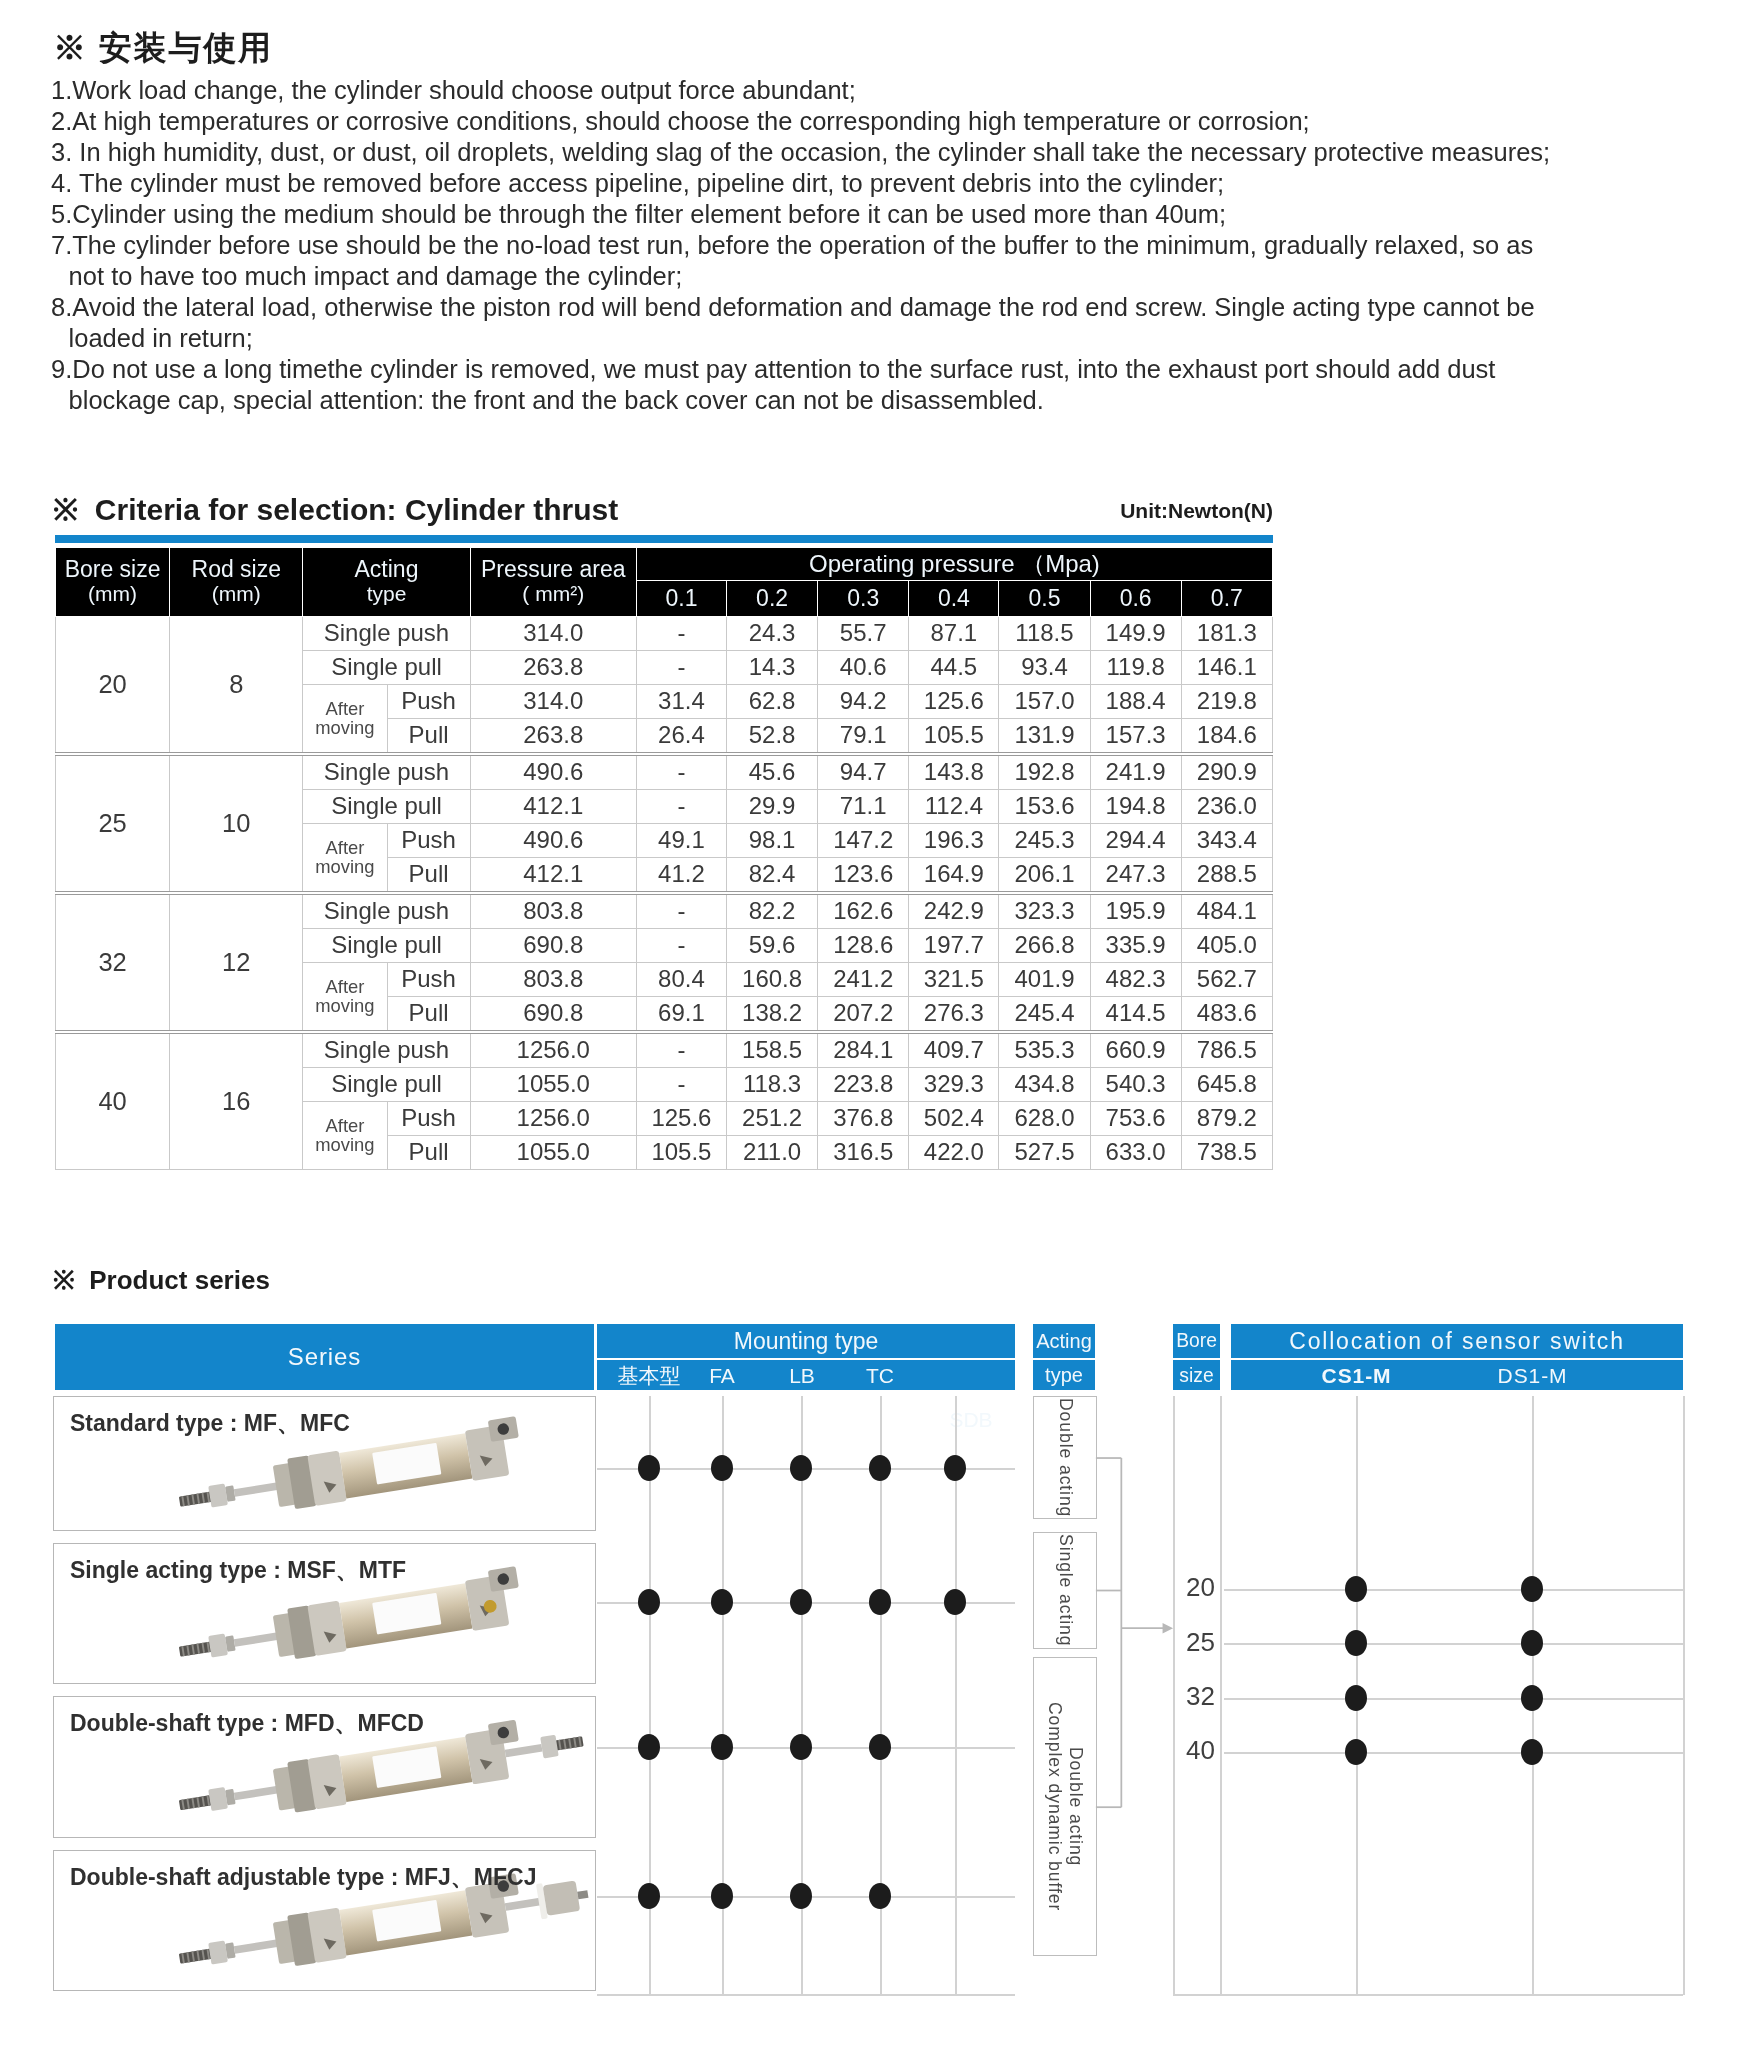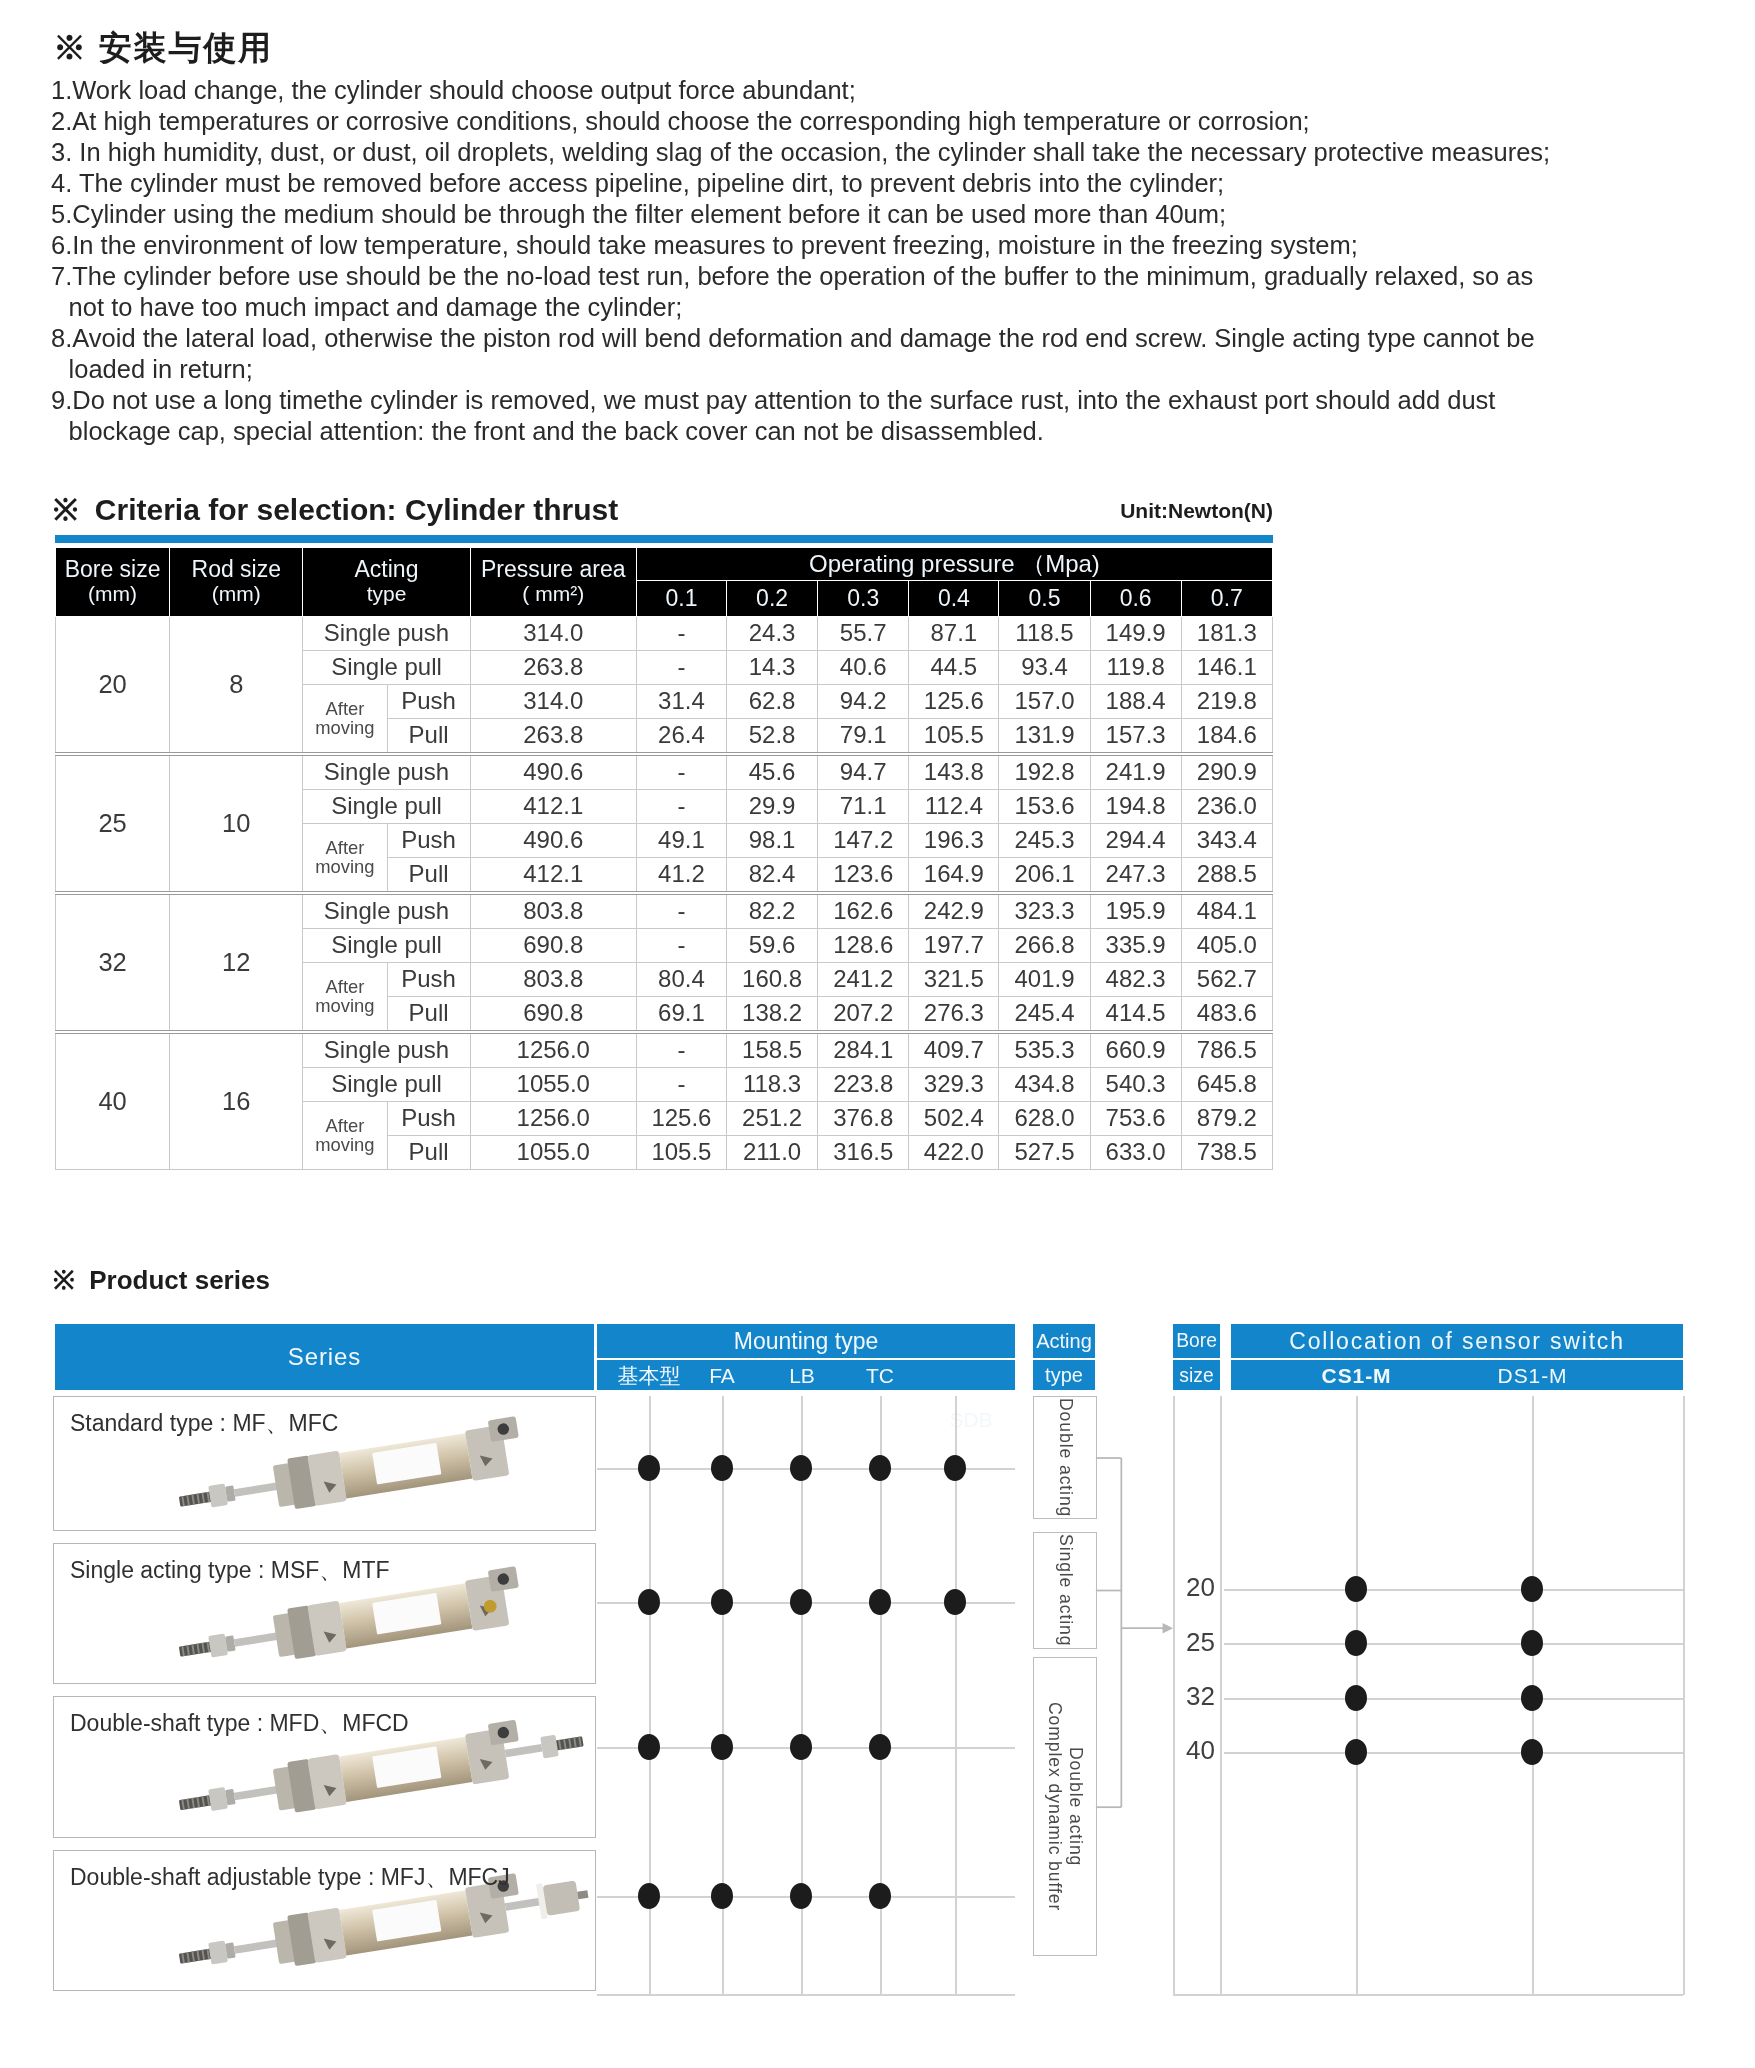--- a/index.html
+++ b/index.html
@@ -37,42 +37,41 @@
   #h-acting .bb-top,#h-acting .bb-bot{font-size:20px;}
   #h-bore{left:1173px;top:1324px;width:47px;height:66px;}
   #h-bore .bb-top,#h-bore .bb-bot{font-size:19.3px;}
   #h-coll{left:1231px;top:1324px;width:452px;height:66px;}
   #h-coll .bb-top{letter-spacing:1.8px;}
   .mlabel{position:absolute;top:0;width:88px;text-align:center;font-size:21px;line-height:29px;}
   .slabel{position:absolute;top:0;width:123px;text-align:center;font-size:21px;line-height:29px;letter-spacing:0.9px;}
   .vline{position:absolute;width:1.8px;background:#d2d2d2;}
   .hline{position:absolute;height:1.8px;background:#d2d2d2;}
   .dot{position:absolute;width:22px;height:26px;border-radius:50%;background:#1c1c1c;z-index:3;}
-  .pbox{position:absolute;left:53px;width:541px;border:1.8px solid #b7b7b7;background:#fff;}
+  .pbox{position:absolute;left:53px;width:541px;border:1.8px solid #b7b7b7;background:#fff;font-weight:bold;}
   .plabel{position:absolute;left:16px;top:10.5px;font-size:23px;color:#303030;white-space:nowrap;z-index:2;}
   .pphoto{position:absolute;right:1.8px;bottom:0px;z-index:1;}
   .actbox{position:absolute;left:1033px;width:62px;border:1.8px solid #bdbdbd;background:#fff;}
   .vtext{writing-mode:vertical-rl;text-orientation:mixed;font-size:17.6px;color:#4a4a4a;letter-spacing:0.9px;}
   .actbox .inner{position:absolute;left:0;top:0;right:0;bottom:0;display:flex;align-items:center;justify-content:center;}
   .borelabel{position:absolute;width:53px;text-align:right;font-size:26px;color:#3f3f3f;}
 </style>
 </head>
 <body>
 
 <div class="abs" id="install-title">
   <span>※</span>
   <span>安装与使用</span>
 </div>
 <div class="abs" id="install-lines">
     <div class="ln">1.Work load change, the cylinder should choose output force abundant;</div>
     <div class="ln">2.At high temperatures or corrosive conditions, should choose the corresponding high temperature or corrosion;</div>
     <div class="ln">3. In high humidity, dust, or dust, oil droplets, welding slag of the occasion, the cylinder shall take the necessary protective measures;</div>
     <div class="ln">4. The cylinder must be removed before access pipeline, pipeline dirt, to prevent debris into the cylinder;</div>
     <div class="ln">5.Cylinder using the medium should be through the filter element before it can be used more than 40um;</div>
-    <div class="ln">6.In the environment of low temperature, should take measures to prevent freezing, moisture in the freezing system;</div>
     <div class="ln">7.The cylinder before use should be the no-load test run, before the operation of the buffer to the minimum, gradually relaxed, so as</div>
     <div class="ln cont">not to have too much impact and damage the cylinder;</div>
     <div class="ln">8.Avoid the lateral load, otherwise the piston rod will bend deformation and damage the rod end screw. Single acting type cannot be</div>
     <div class="ln cont">loaded in return;</div>
     <div class="ln">9.Do not use a long timethe cylinder is removed, we must pay attention to the surface rust, into the exhaust port should add dust</div>
     <div class="ln cont">blockage cap, special attention: the front and the back cover can not be disassembled.</div>
   </div>
 
 <div class="abs" id="thrust-title">
   <span>※</span>&nbsp;

